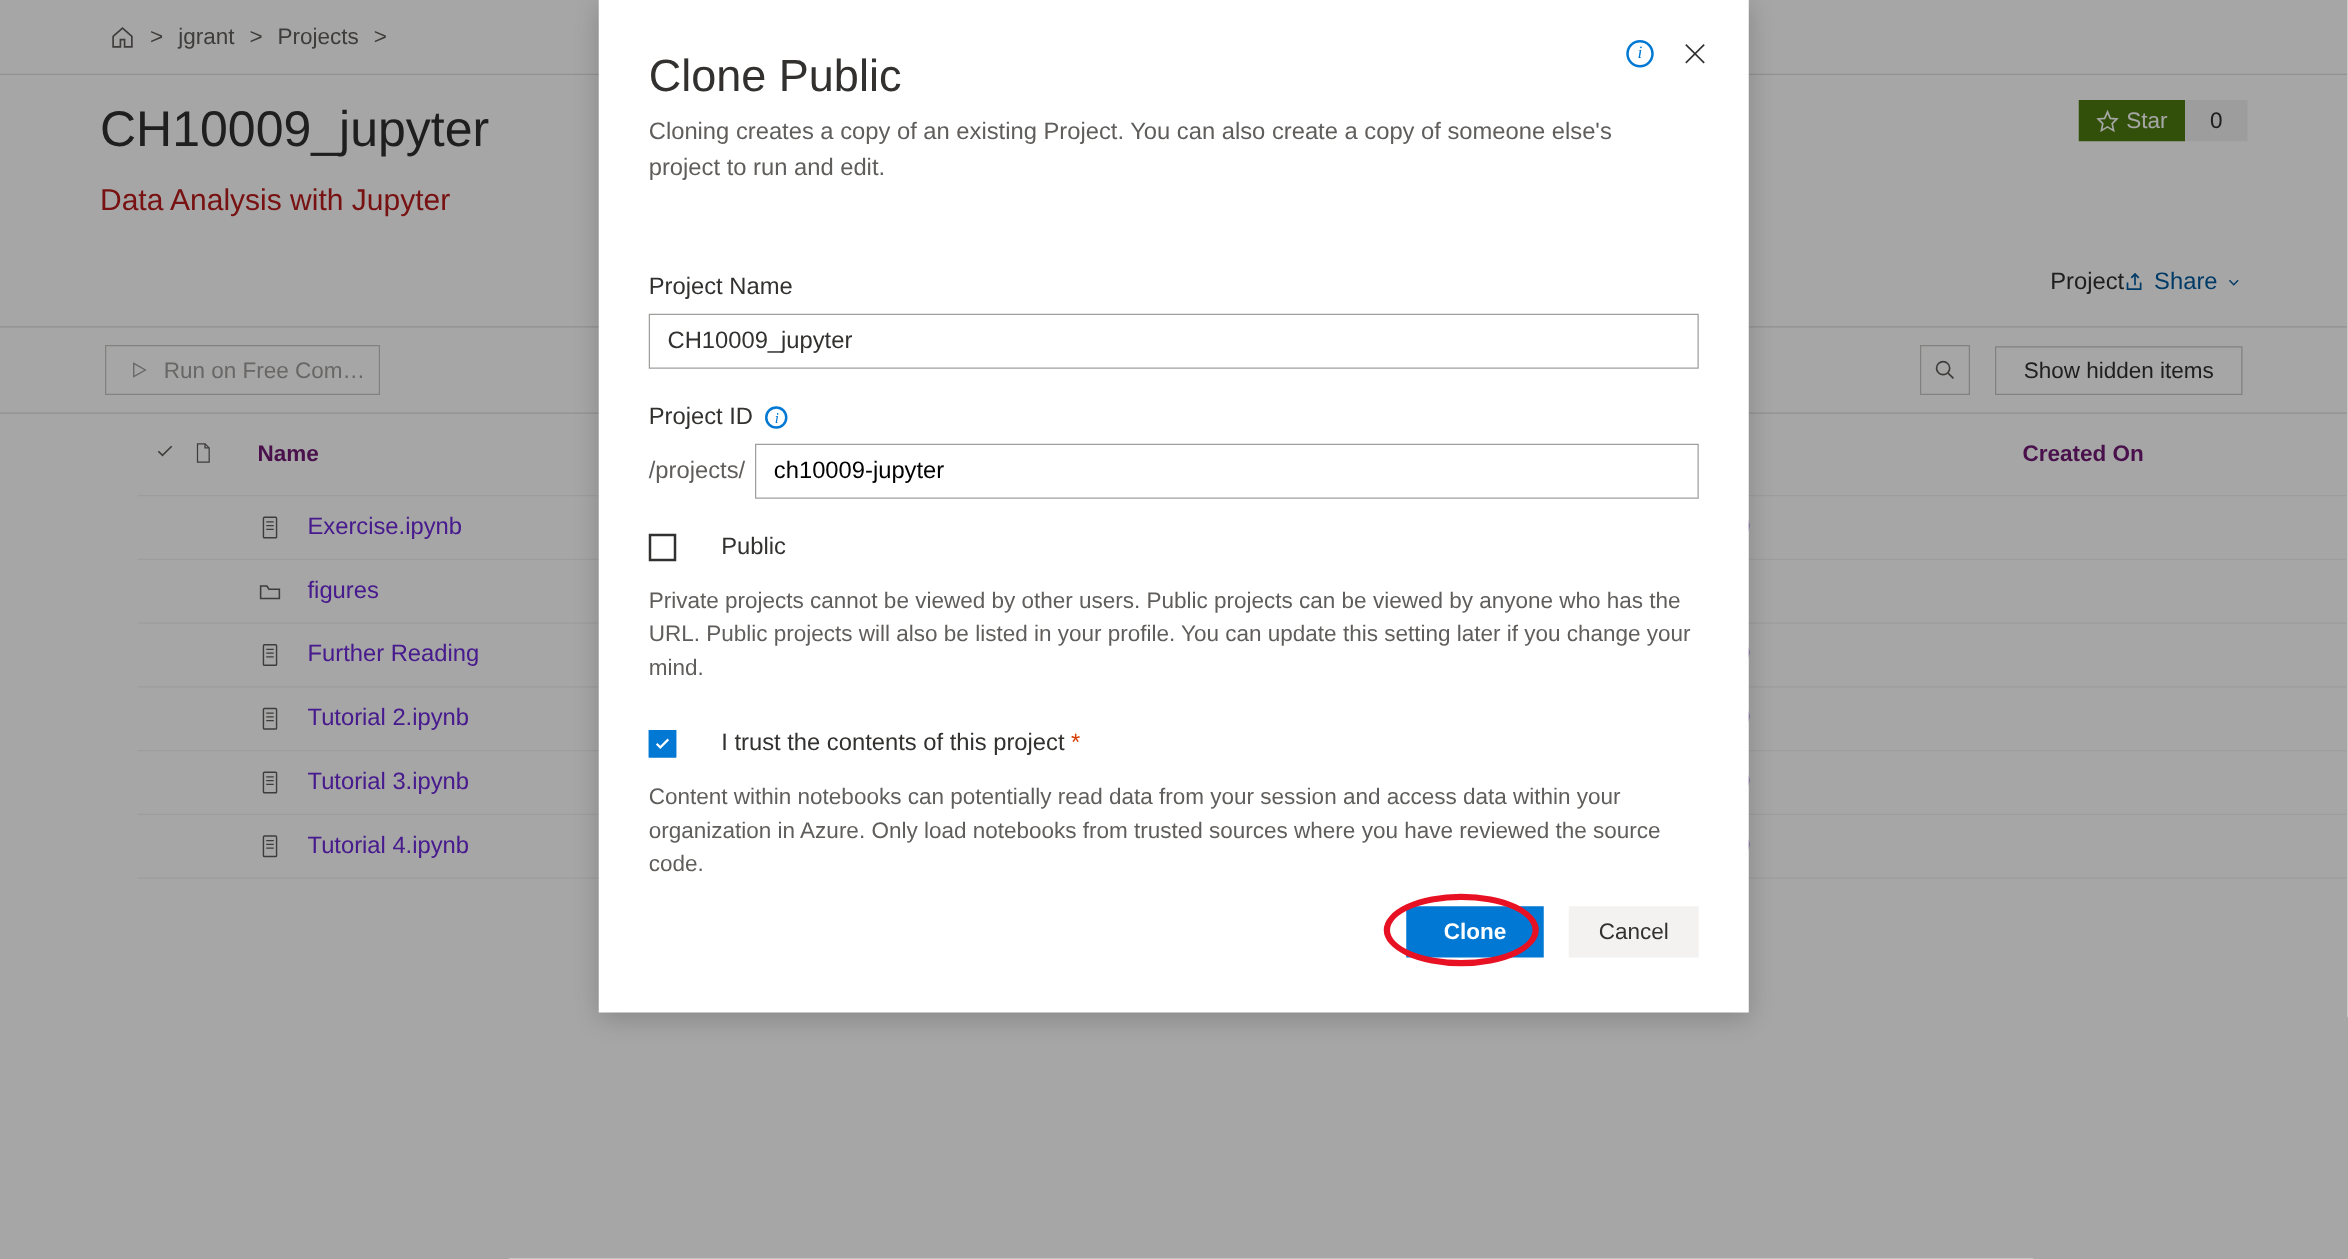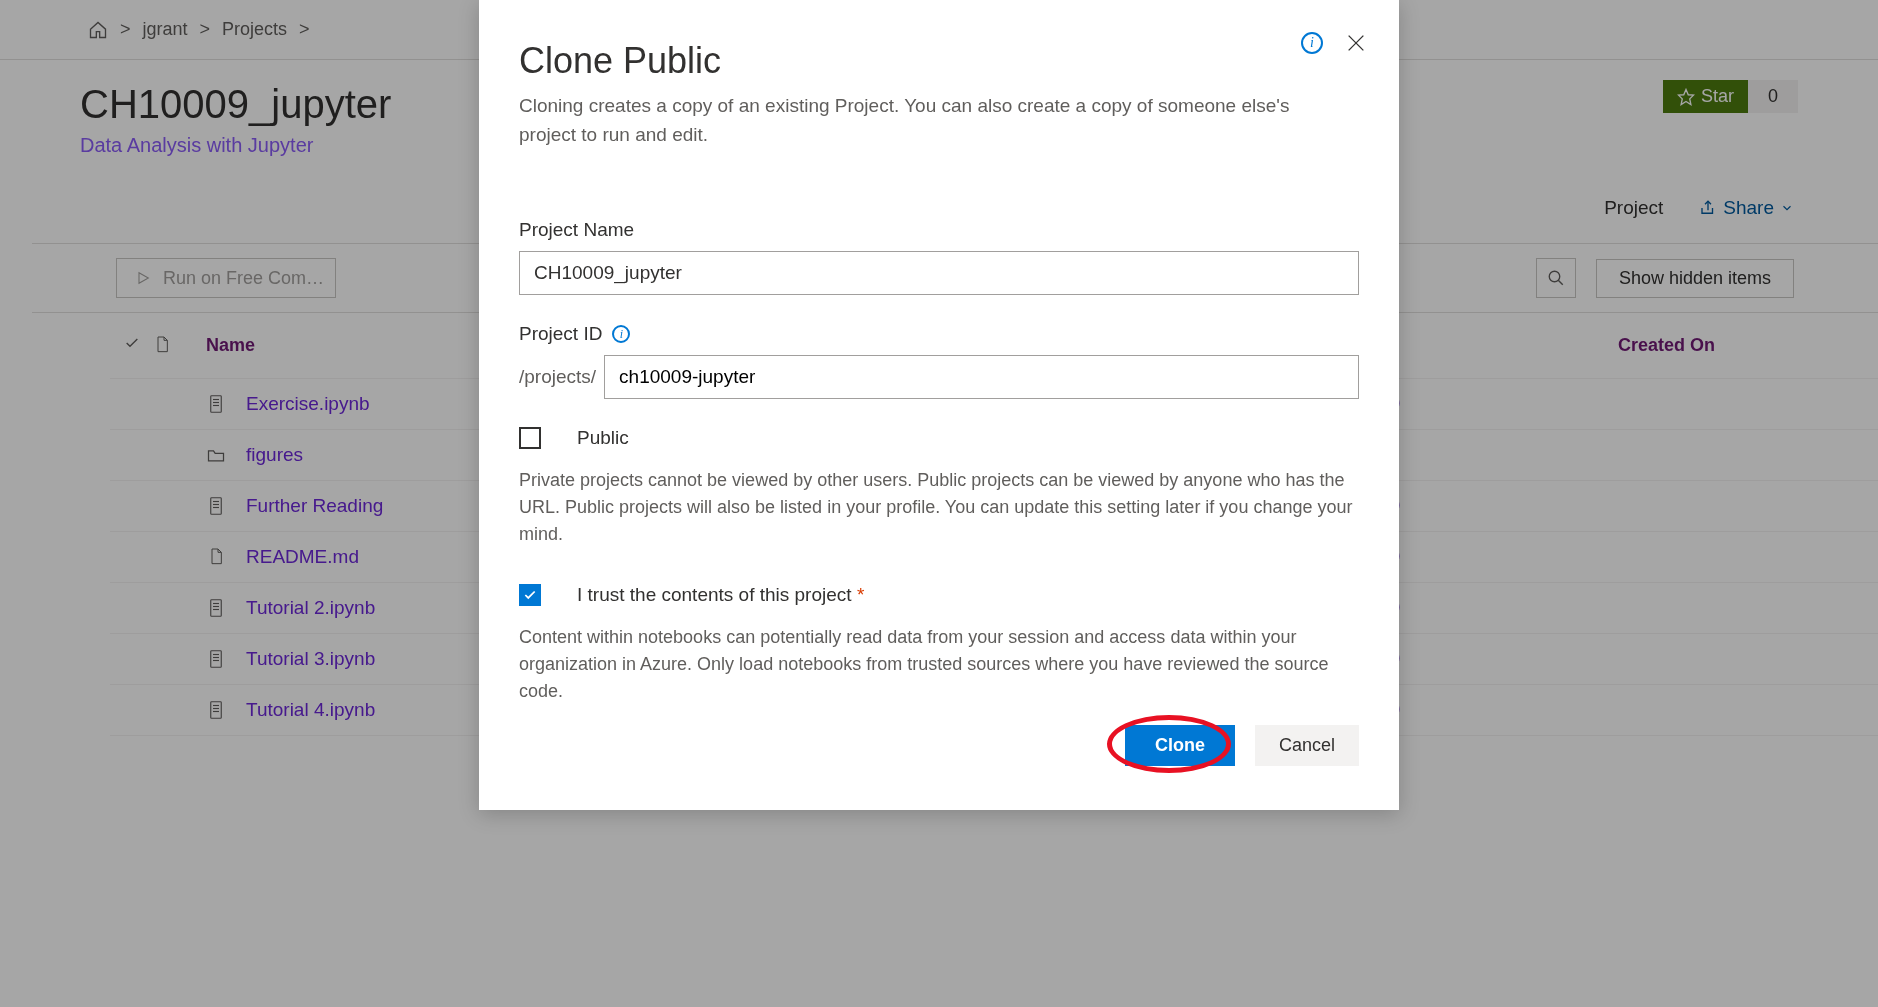--- a/index.html
+++ b/index.html
@@ -35,23 +35,23 @@
     justify-content: space-between;
     align-items: flex-start;
   }
   .project-title {
     font-size: 40px;
     font-weight: 300;
     color: #323130;
     line-height: 1.2;
   }
   .project-subtitle {
-    font-size: 20px;
-    color: #8b5cf6;
-    margin-top: 6px;
+    font-size: 24px;
+    color: #b91c1c;
+    margin-top: 19px;
   }
   .star-group { display:flex; align-items:stretch; }
   .star-btn {
     background: #4d7c0f;
     color: #fff;
     padding: 6px 14px;
     font-size: 18px;
     display: flex;
     align-items: center;
     gap: 6px;
@@ -60,32 +60,30 @@
     background: #f3f2f1;
     color: #323130;
     padding: 6px 20px;
     font-size: 18px;
     display:flex; align-items:center;
   }
   .action-row {
     display:flex;
     justify-content:flex-end;
     padding: 40px 84px 24px 0;
-    gap: 36px;
     font-size: 19px;
   }
   .action-link { color:#323130; display:flex; align-items:center; gap:6px; }
   .share-link { color:#005a9e; }
   .toolbar-row {
     border-top: 1px solid #e1dfdd;
     border-bottom: 1px solid #e1dfdd;
     padding: 14px 84px;
     display:flex;
     justify-content:space-between;
-    margin-left:32px;
   }
   .run-btn {
     border:1px solid #c8c6c4;
     padding:8px 18px;
     display:flex; align-items:center; gap:12px;
     color:#a19f9d;
     font-size:18px;
     width: 220px;
     white-space: nowrap;
     overflow: hidden;
@@ -409,33 +407,20 @@
             </svg>
           </div>
           <div class="col-name">Further Reading</div>
           <div class="col-mod">2019</div>
           <div class="col-created"></div>
         </div>
         <div class="trow">
           <div class="col-check"></div>
           <div class="spacer"></div>
           <div class="fileicon">
-            <svg width="16" height="20" viewBox="0 0 24 28" fill="none" stroke="#605e5c" stroke-width="1.5">
-              <path d="M6 2h9l5 5v17H6z"></path>
-              <path d="M15 2v5h5"></path>
-            </svg>
-          </div>
-          <div class="col-name">README.md</div>
-          <div class="col-mod">2019</div>
-          <div class="col-created"></div>
-        </div>
-        <div class="trow">
-          <div class="col-check"></div>
-          <div class="spacer"></div>
-          <div class="fileicon">
             <svg width="18" height="22" viewBox="0 0 24 28" fill="none" stroke="#605e5c" stroke-width="1.5">
               <rect x="5" y="3" width="14" height="22" rx="1"></rect>
               <line x1="8" y1="8" x2="16" y2="8"></line>
               <line x1="8" y1="12" x2="16" y2="12"></line>
               <line x1="8" y1="16" x2="16" y2="16"></line>
             </svg>
           </div>
           <div class="col-name">Tutorial 2.ipynb</div>
           <div class="col-mod">2019</div>
           <div class="col-created"></div>

